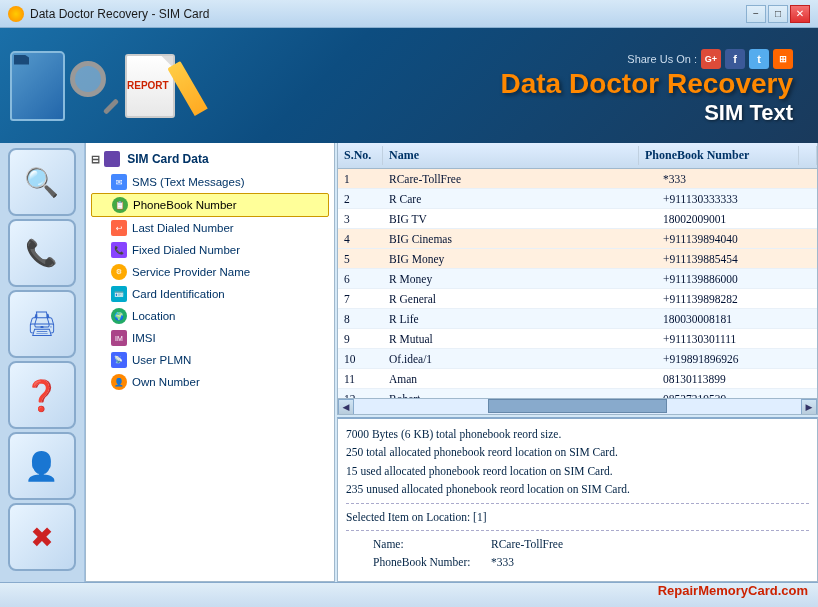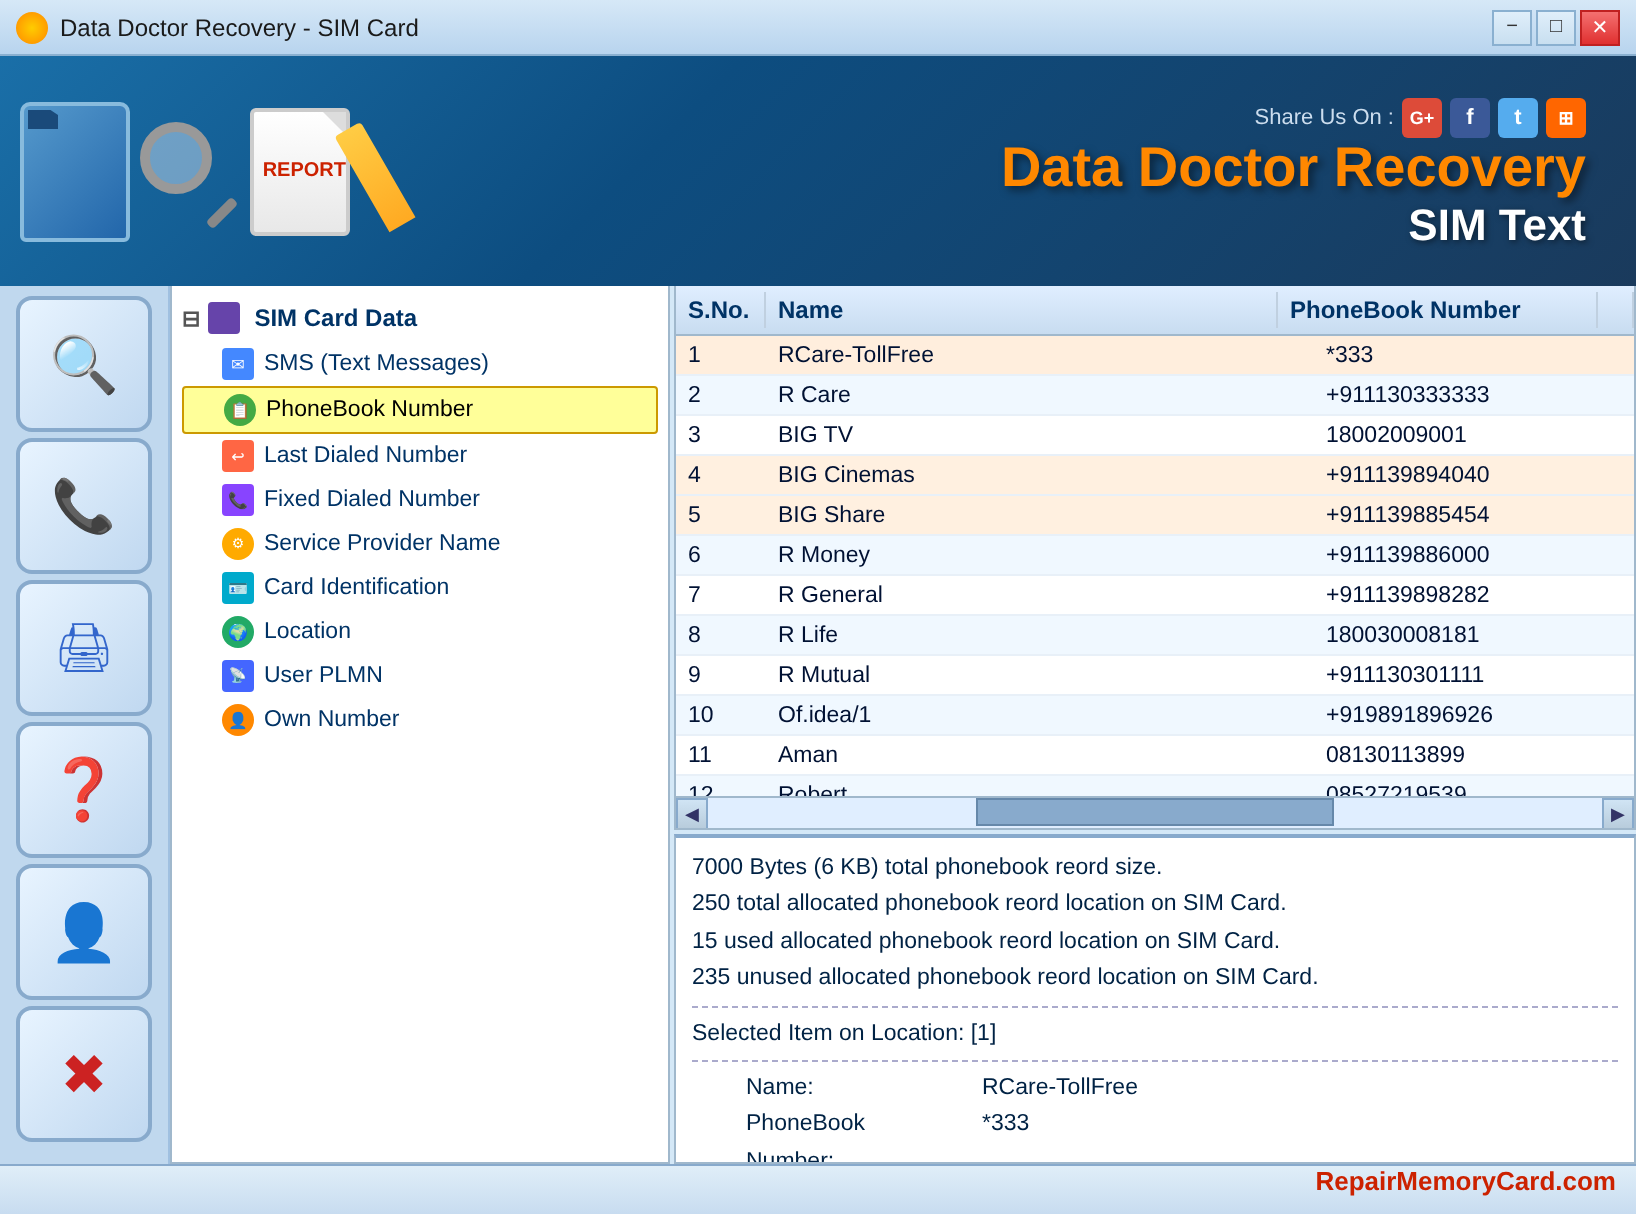--- a/index.html
+++ b/index.html
@@ -109,27 +109,26 @@
       border-radius: 2px;
     }
     
     .report-icon {
       width: 50px; height: 64px;
       background: #f0f0f0;
       border: 2px solid #ccc;
       border-radius: 3px;
       display: flex;
       align-items: center;
-      justify-content: flex-end;
+      justify-content: flex-start;
       font-size: 9px;
       font-weight: bold;
       color: #cc3300;
       background: linear-gradient(to bottom, #fff, #e8e8e8);
       position: relative;
-      padding-left: 11px;
     }
     .report-icon::before {
       content: '';
       position: absolute;
       top: 0; right: 0;
       width: 12px; height: 12px;
       background: #ddd;
       clip-path: polygon(0 0, 100% 100%, 100% 0);
     }
     
@@ -267,20 +266,21 @@
     .icon-forbidden { background: #ff4444; border-radius: 2px; color: white; font-size: 7px; }
     .icon-user-plmn { background: #4466ff; border-radius: 2px; color: white; font-size: 7px; }
     .icon-own { background: #ff8800; border-radius: 50%; color: white; font-size: 8px; }
 
     
     .right-section {
       flex: 1;
       display: flex;
       flex-direction: column;
       background: #d4e8f7;
+      font-family: Liberation Serif, serif;
     }
 
     
     .table-panel {
       flex: 1;
       background: white;
       border: 1px solid #a0b8cc;
       border-top: none;
       overflow: hidden;
       display: flex;
@@ -523,20 +523,24 @@
     </div>
     <div class="tree-item">
       <div class="tree-icon icon-card-id">🪪</div>
       <span>Card Identification</span>
     </div>
     <div class="tree-item">
       <div class="tree-icon icon-location">🌍</div>
       <span>Location</span>
     </div>
     <div class="tree-item">
+      <div class="tree-icon icon-imsi">IM</div>
+      <span>IMSI</span>
+    </div>
+    <div class="tree-item">
       <div class="tree-icon icon-user-plmn">📡</div>
       <span>User PLMN</span>
     </div>
     <div class="tree-item">
       <div class="tree-icon icon-own">👤</div>
       <span>Own Number</span>
     </div>
   </div>
 
   <div class="right-section">
@@ -565,21 +569,21 @@
       <div class="td td-name">BIG TV</div>
       <div class="td td-phone">18002009001</div>
     </div>
           <div class="table-row row-orange">
       <div class="td td-sno">4</div>
       <div class="td td-name">BIG Cinemas</div>
       <div class="td td-phone">+911139894040</div>
     </div>
           <div class="table-row row-orange">
       <div class="td td-sno">5</div>
-      <div class="td td-name">BIG Share</div>
+      <div class="td td-name">BIG Money</div>
       <div class="td td-phone">+911139885454</div>
     </div>
           <div class="table-row">
       <div class="td td-sno">6</div>
       <div class="td td-name">R Money</div>
       <div class="td td-phone">+911139886000</div>
     </div>
           <div class="table-row">
       <div class="td td-sno">7</div>
       <div class="td td-name">R General</div>

